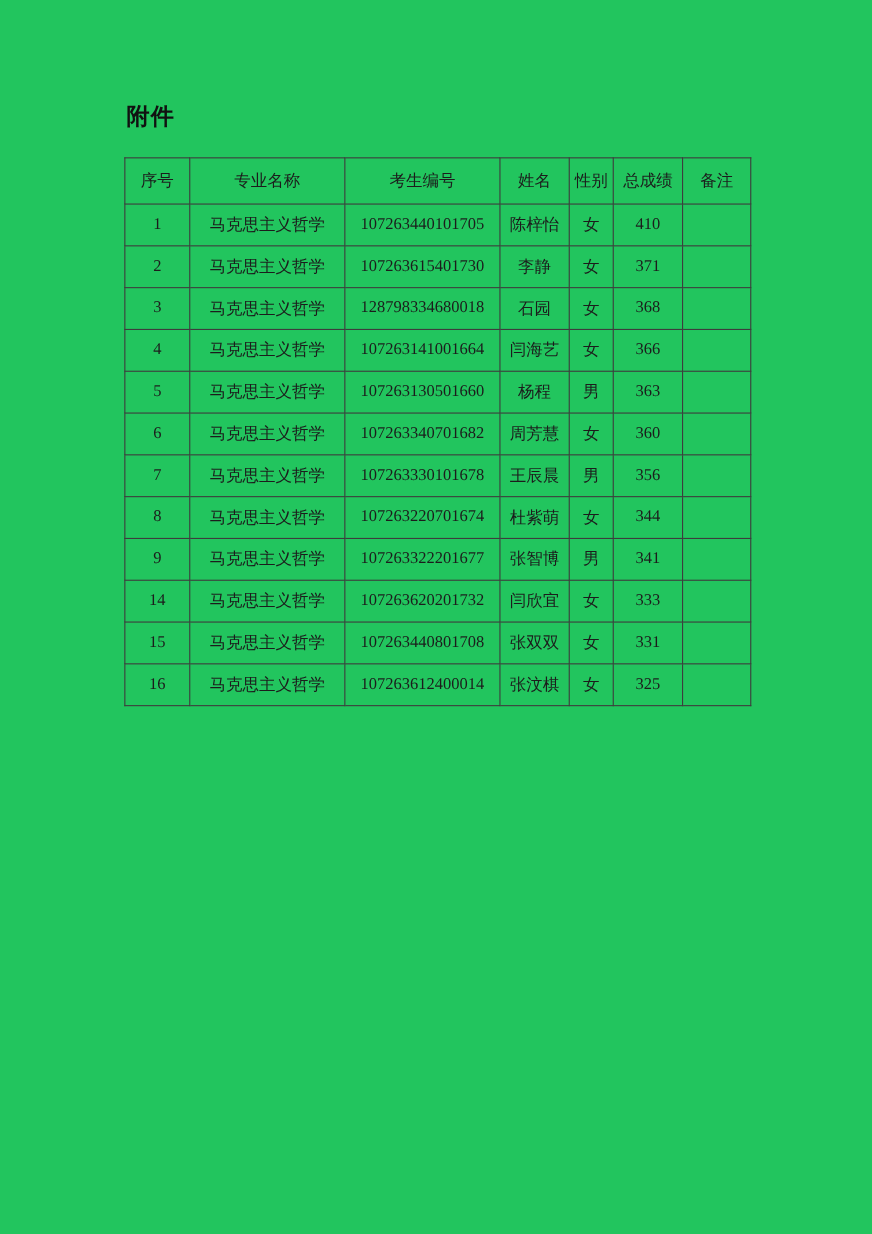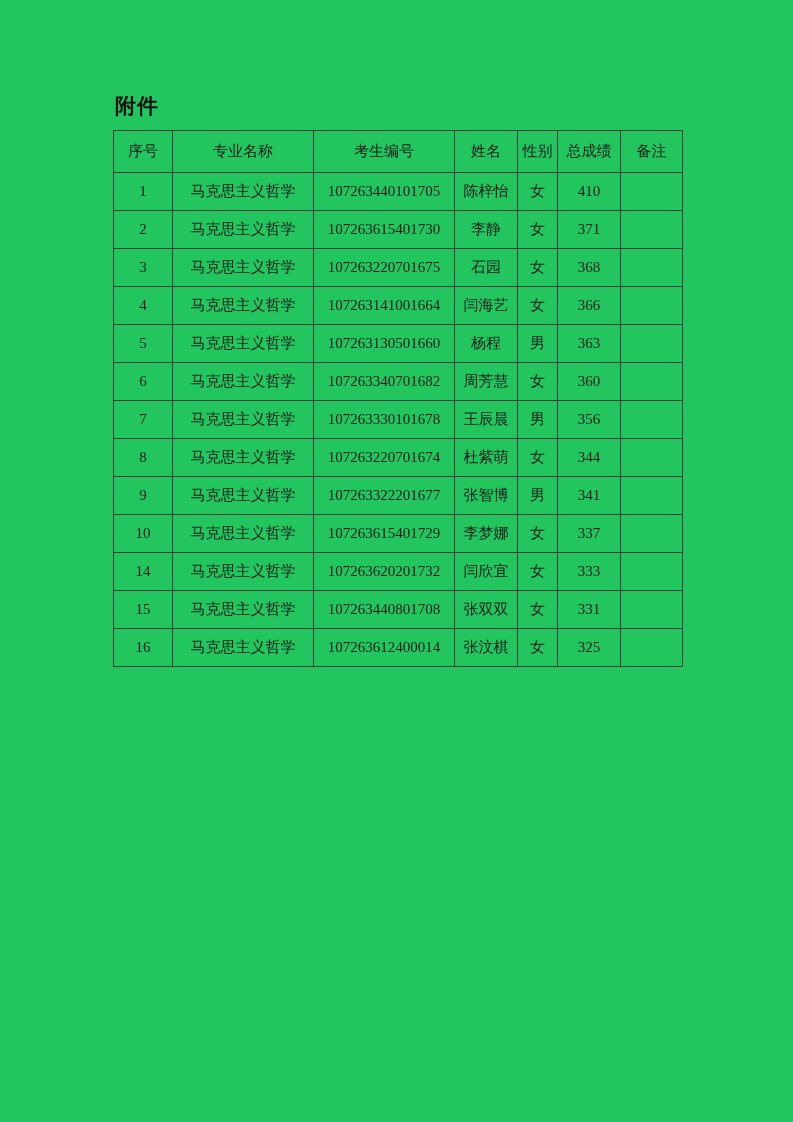--- a/index.html
+++ b/index.html
@@ -24,21 +24,21 @@
     margin: 0;
     font-size: 21px;
     font-weight: bold;
     font-family: "Liberation Sans", "DejaVu Sans", sans-serif;
     color: #111111;
     letter-spacing: 1px;
   }
   table.results {
     position: absolute;
     left: 113px;
-    top: 130px;
+    top: 143px;
     border-collapse: collapse;
     table-layout: fixed;
     width: 569px;
   }
   table.results th,
   table.results td {
     border: 1px solid #3d3d3d;
     text-align: center;
     vertical-align: middle;
     font-size: 15px;
@@ -105,21 +105,21 @@
           <td>马克思主义哲学</td>
           <td>107263615401730</td>
           <td>李静</td>
           <td>女</td>
           <td>371</td>
           <td></td>
         </tr>
         <tr>
           <td>3</td>
           <td>马克思主义哲学</td>
-          <td>107263220701675</td>
+          <td>128798334680018</td>
           <td>石园</td>
           <td>女</td>
           <td>368</td>
           <td></td>
         </tr>
         <tr>
           <td>4</td>
           <td>马克思主义哲学</td>
           <td>107263141001664</td>
           <td>闫海艺</td>
@@ -163,29 +163,20 @@
           <td>344</td>
           <td></td>
         </tr>
         <tr>
           <td>9</td>
           <td>马克思主义哲学</td>
           <td>107263322201677</td>
           <td>张智博</td>
           <td>男</td>
           <td>341</td>
-          <td></td>
-        </tr>
-        <tr>
-          <td>10</td>
-          <td>马克思主义哲学</td>
-          <td>107263615401729</td>
-          <td>李梦娜</td>
-          <td>女</td>
-          <td>337</td>
           <td></td>
         </tr>
         <tr>
           <td>14</td>
           <td>马克思主义哲学</td>
           <td>107263620201732</td>
           <td>闫欣宜</td>
           <td>女</td>
           <td>333</td>
           <td></td>

